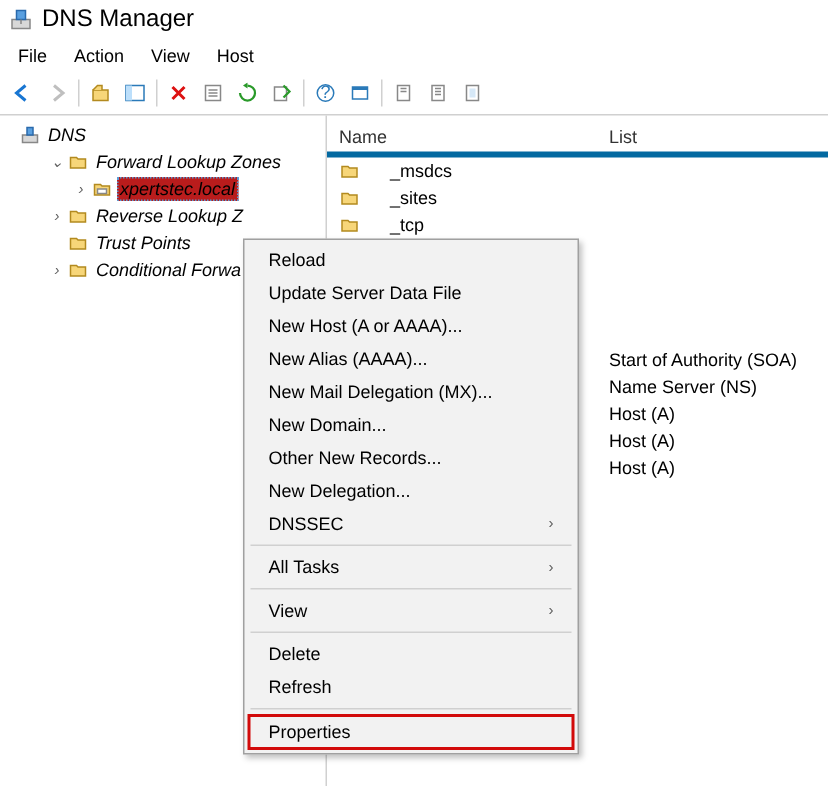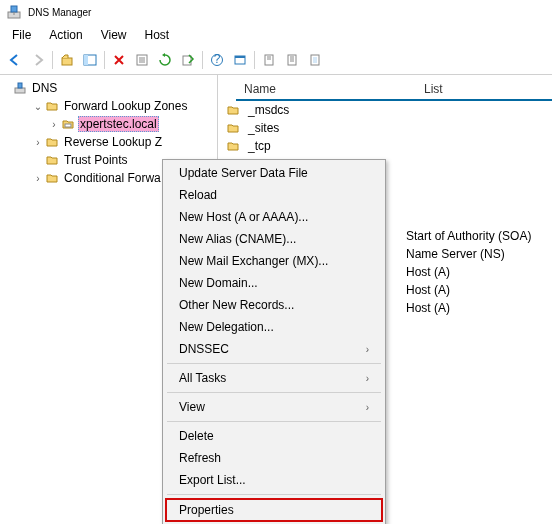--- a/index.html
+++ b/index.html
@@ -1,43 +1,43 @@
 <!DOCTYPE html>
 <html><head>
 <meta charset="utf-8">
 <style>
   * { margin: 0; padding: 0; box-sizing: border-box; font-family: "Segoe UI", Tahoma, sans-serif; font-size: 12px; }
   body { background: #fff; width: 552px; height: 524px; overflow: hidden; }
   .titlebar { display: flex; align-items: center; padding: 4px 6px; background: #fff; }
   .titlebar .icon { margin-right: 6px; }
-  .titlebar .title { font-size: 10px; }
+  .titlebar .title { font-size: 16px; }
   .menubar { display: flex; align-items: center; padding: 2px 4px; gap: 2px; }
   .menubar .menu { padding: 2px 8px; cursor: default; }
   .toolbar { display: flex; align-items: center; padding: 3px 4px; gap: 1px; border-bottom: 1px solid #d0d0d0; }
   .tool { width: 22px; height: 22px; display: flex; align-items: center; justify-content: center; border: 1px solid transparent; cursor: default; }
   .tool-sep { width: 1px; height: 18px; background: #d0d0d0; margin: 0 2px; }
   .workspace { display: flex; height: 465px; }
   .tree-panel { width: 218px; border-right: 1px solid #d0d0d0; padding: 4px 0; overflow: hidden; }
-  .tree-row { display: flex; align-items: center; height: 18px; padding-right: 4px; white-space: nowrap; }
+  .tree-row { display: flex; align-items: center; height: 18px; padding-right: 4px; white-space: nowrap; font-style: italic; }
   .tree-indent { display: inline-block; width: 16px; }
   .tree-arrow { width: 12px; text-align: center; color: #606060; font-size: 10px; cursor: default; }
   .tree-arrow.open::before { content: "⌄"; }
   .tree-arrow.closed::before { content: "›"; }
   .tree-arrow.none::before { content: ""; }
   .tree-icon { width: 16px; display: inline-flex; justify-content: center; margin-right: 2px; }
   .tree-label { padding: 0 2px; }
-  .tree-label.selected { background: #f9a8d4; border: 1px dotted #5a9bd5; padding: 0 1px; }
+  .tree-label.selected { background: #b91c1c; border: 1px dotted #5a9bd5; padding: 0 1px; }
   .list-panel { flex: 1; padding: 4px 0; }
-  .list-header { display: flex; border-bottom: 2px solid #0369a1; margin-left: 18px; }
+  .list-header { display: flex; border-bottom: 4px solid #0369a1; }
   .list-header .col { padding: 3px 8px; font-weight: 400; color: #333; }
   .list-header .col.name { width: 180px; }
   .list-header .col.type { flex: 1; }
   .list-body { position: relative; }
   .list-row { display: flex; align-items: center; height: 18px; }
-  .list-row .cell-name { width: 180px; display: flex; align-items: flex-end; padding-left: 8px; gap: 8px; }
+  .list-row .cell-name { width: 180px; display: flex; align-items: flex-end; padding-left: 8px; gap: 20px; }
   .list-row .cell-type { flex: 1; padding-left: 8px; }
   .context-menu { position: absolute; left: 162px; top: 159px; width: 224px; background: #f2f2f2; border: 1px solid #a0a0a0; box-shadow: 2px 2px 4px rgba(0,0,0,0.25); z-index: 50; padding: 2px; }
   .cm-item { padding: 4px 14px 4px 14px; display: flex; justify-content: space-between; align-items: center; cursor: default; }
   .cm-sep { height: 1px; background: #d0d0d0; margin: 3px 2px; }
   .cm-arrow { color: #606060; font-size: 10px; }
   .cm-item.boxed { border: 2px solid #d20a0a; margin: 0; padding: 3px 12px; }
   svg { display: block; }
 </style>
 </head>
 <body>
@@ -281,33 +281,33 @@
       <div class="list-row">
           <div class="cell-name"></div>
           <div class="cell-type">Host (A)</div>
         </div>
     </div>
   </div>
 </div>
 
 <div class="context-menu">
   <div class="cm-item">
+      <span>Reload</span>
+    </div>
+  <div class="cm-item">
       <span>Update Server Data File</span>
     </div>
   <div class="cm-item">
-      <span>Reload</span>
-    </div>
-  <div class="cm-item">
       <span>New Host (A or AAAA)...</span>
     </div>
   <div class="cm-item">
-      <span>New Alias (CNAME)...</span>
-    </div>
-  <div class="cm-item">
-      <span>New Mail Exchanger (MX)...</span>
+      <span>New Alias (AAAA)...</span>
+    </div>
+  <div class="cm-item">
+      <span>New Mail Delegation (MX)...</span>
     </div>
   <div class="cm-item">
       <span>New Domain...</span>
     </div>
   <div class="cm-item">
       <span>Other New Records...</span>
     </div>
   <div class="cm-item">
       <span>New Delegation...</span>
     </div>
@@ -324,21 +324,18 @@
   <div class="cm-item">
       <span>View</span>
       <span class="cm-arrow">›</span>
     </div>
   <div class="cm-sep"></div>
   <div class="cm-item">
       <span>Delete</span>
     </div>
   <div class="cm-item">
       <span>Refresh</span>
-    </div>
-  <div class="cm-item">
-      <span>Export List...</span>
     </div>
   <div class="cm-sep"></div>
   <div class="cm-item boxed">
       <span>Properties</span>
     </div>
 </div>
 
 </body></html>

